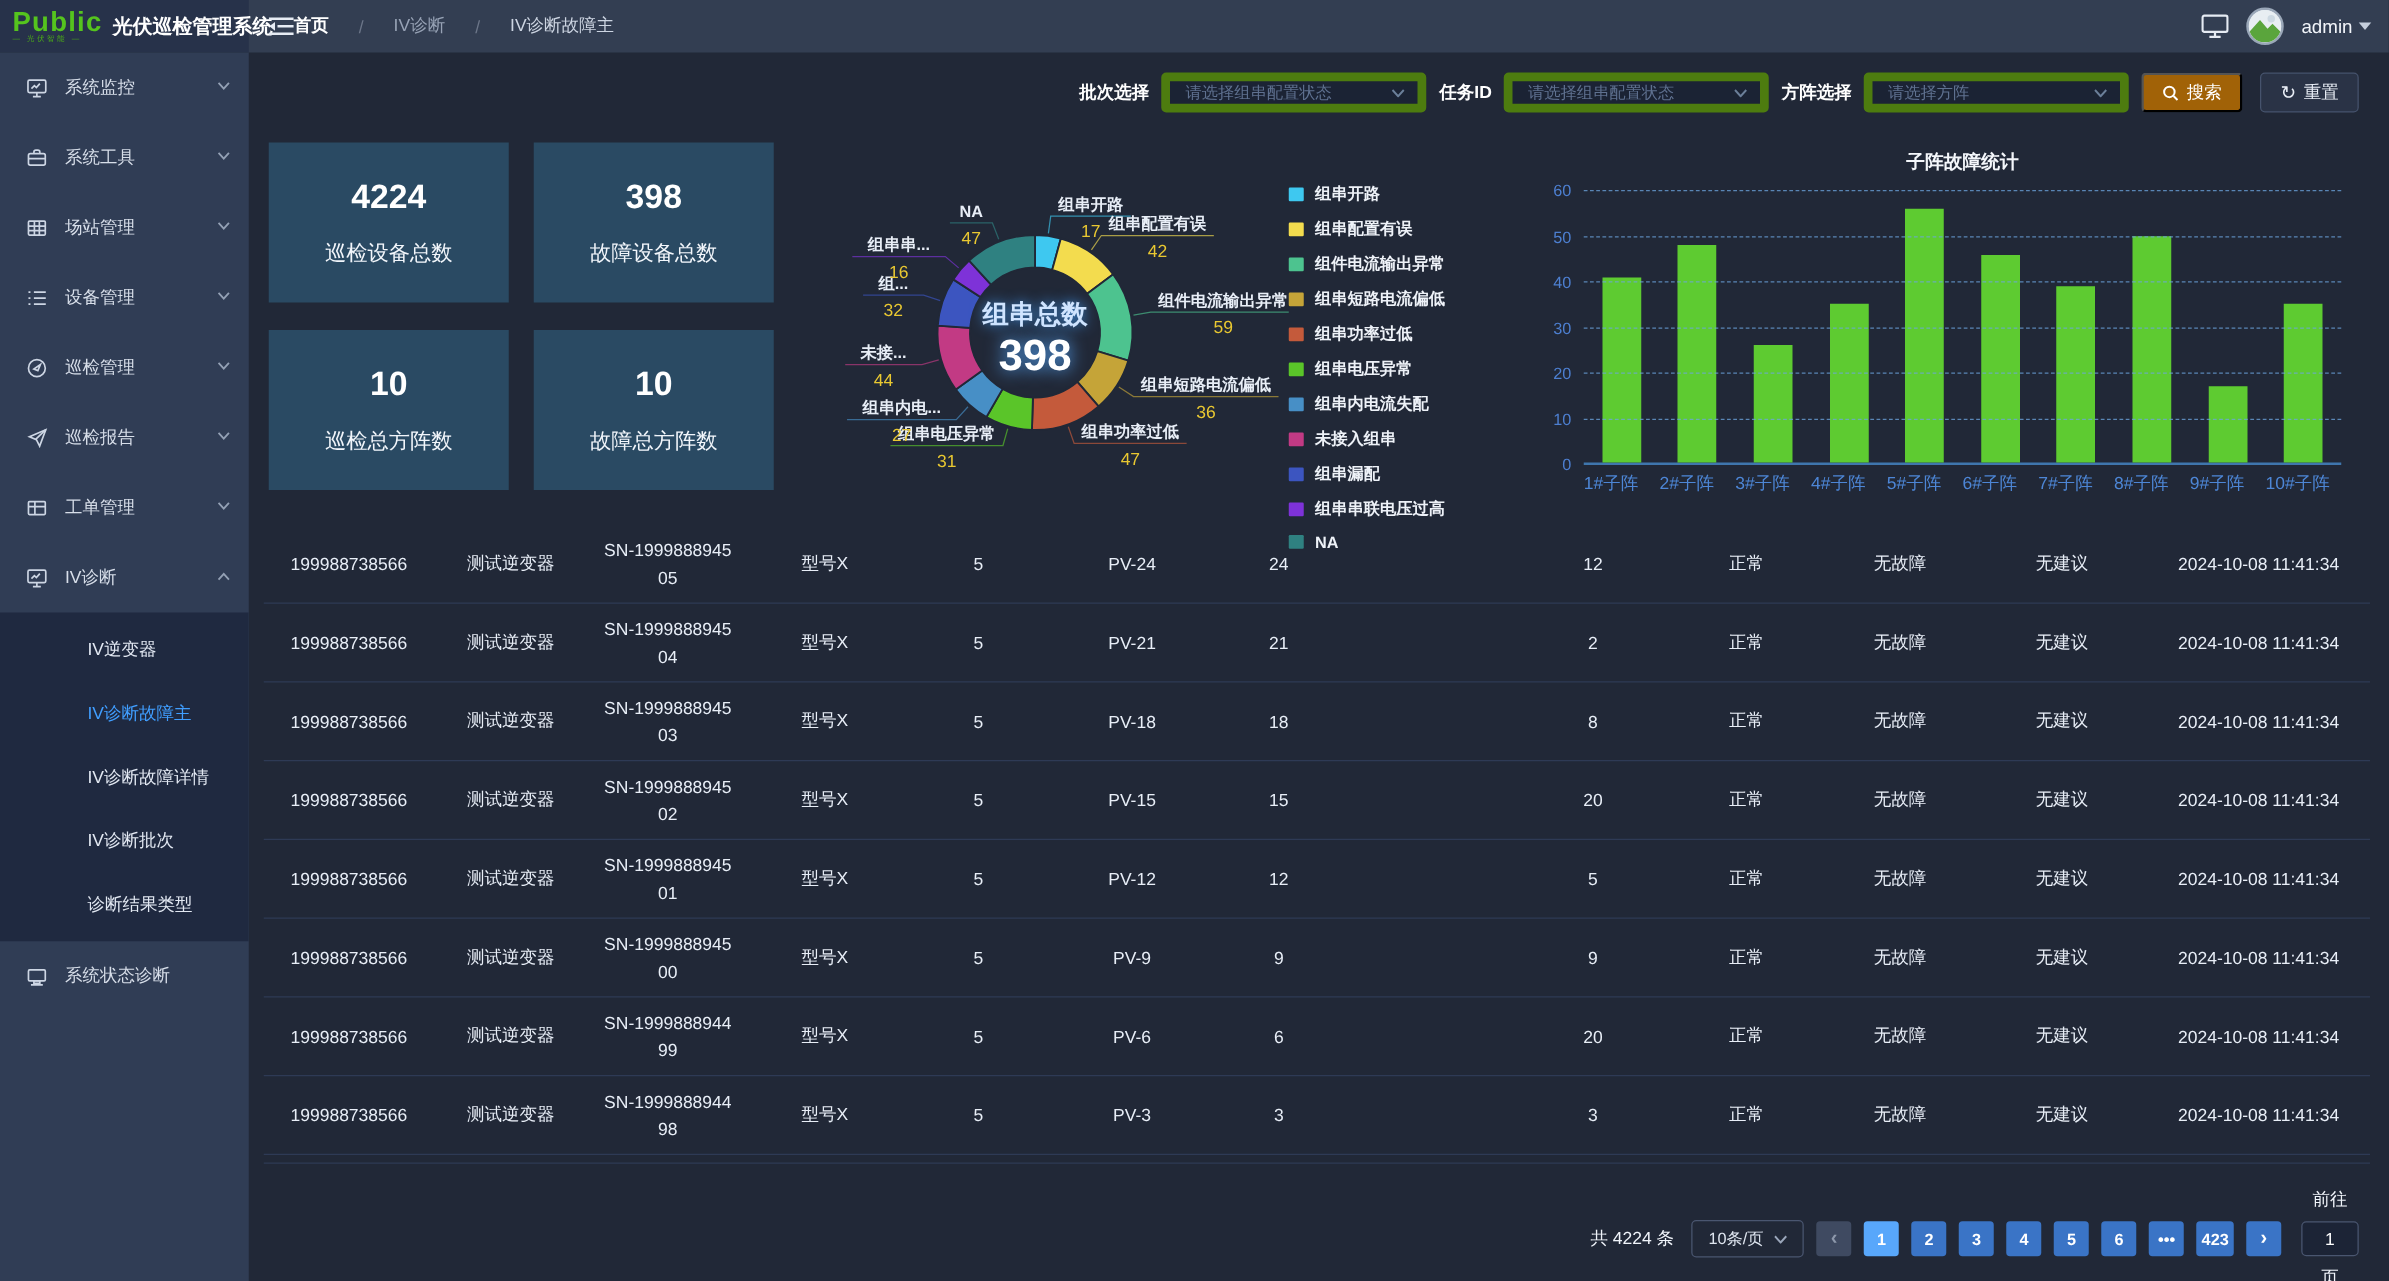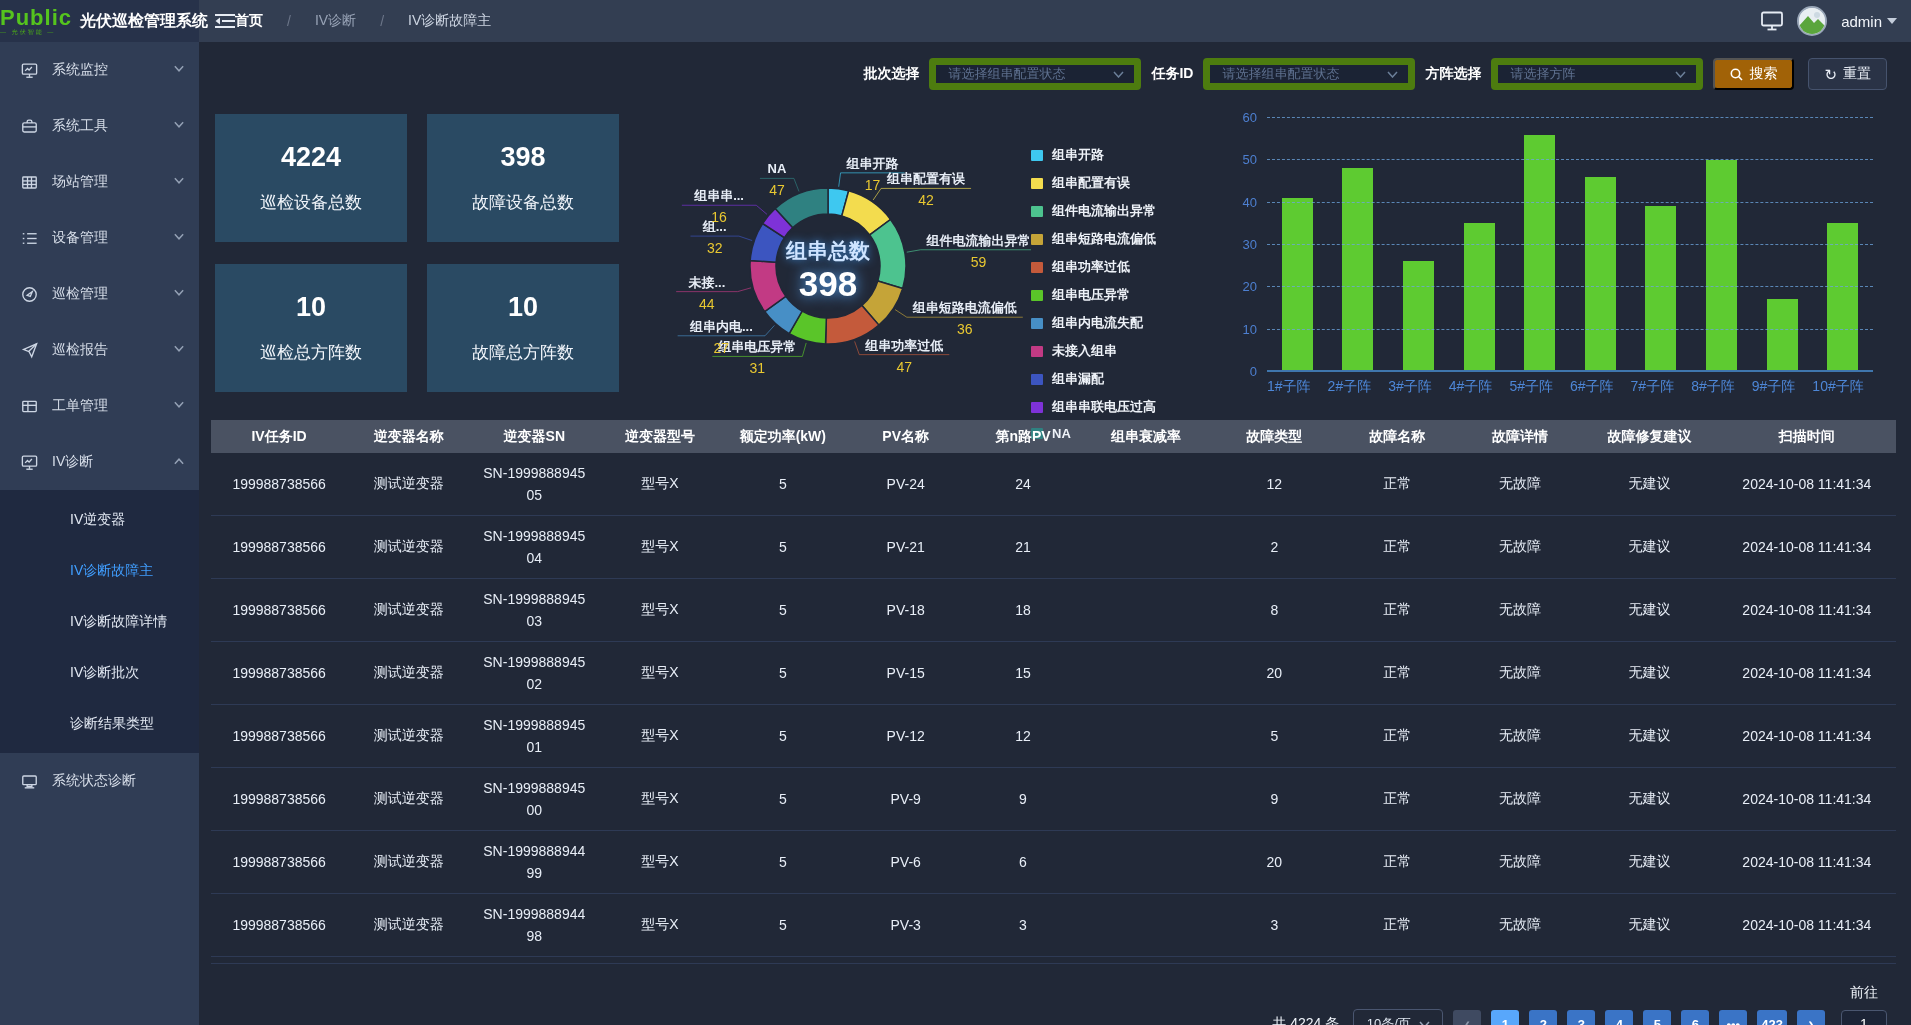--- a/index.html
+++ b/index.html
@@ -4,21 +4,21 @@
 <style>
   * { box-sizing: border-box; margin: 0; padding: 0; }
   html,body { width:1911px; height:1025px; }
   body {
     background:#212837; color:#fff;
     font-family:"Liberation Sans","DejaVu Sans",sans-serif;
     overflow:hidden; font-size:14px;
   }
   
   .topbar { position:absolute; top:0; left:0; right:0; height:42px; background:#333e52; display:flex; align-items:center; z-index:10; }
-  .logo-area { width:199px; height:42px; background:#27324a; display:flex; align-items:center; gap:8px; flex:none; }
+  .logo-area { width:199px; height:42px; background:#27324a; display:flex; align-items:center; padding-left:10px; gap:8px; flex:none; }
   .logo-mark { font-size:22px; font-weight:bold; color:#55c41e; letter-spacing:1px; line-height:1; position:relative; }
   .logo-mark small { display:block; font-size:6px; color:#4aa918; letter-spacing:2px; font-weight:normal; }
   .app-title { font-size:16px; font-weight:bold; color:#fff; white-space:nowrap; }
   .hamburger { margin-left:16px; cursor:pointer; display:flex; align-items:center; }
   .breadcrumb { display:flex; align-items:center; gap:24px; font-size:14px; }
   .breadcrumb .bc-home { color:#ffffff; font-weight:bold; }
   .breadcrumb .bc-sep { color:#6c7689; }
   .breadcrumb .bc-mid { color:#97a2b5; }
   .breadcrumb .bc-last { color:#cdd5e2; }
   .topbar-right { margin-left:auto; display:flex; align-items:center; gap:14px; padding-right:14px; }
@@ -440,20 +440,21 @@
         <div class="legend-item">
           <span class="legend-swatch" style="background: rgb(126, 50, 216);"></span>
           <span class="legend-label">组串串联电压过高</span>
         </div>
         <div class="legend-item">
           <span class="legend-swatch" style="background: rgb(47, 129, 129);"></span>
           <span class="legend-label">NA</span>
         </div>
       </div>
     <div class="barchart">
+      <div class="bar-title">子阵故障统计</div>
       <div class="bar-plot-wrap">
         <div class="bar-plot">
             <div class="bar-cell">
               <div class="bar" style="height: 68.3333%; background: rgb(94, 203, 49);"></div>
             </div>
             <div class="bar-cell">
               <div class="bar" style="height: 80%; background: rgb(94, 203, 49);"></div>
             </div>
             <div class="bar-cell">
               <div class="bar" style="height: 43.3333%; background: rgb(94, 203, 49);"></div>
@@ -503,35 +504,20 @@
           <span>6#子阵</span>
           <span>7#子阵</span>
           <span>8#子阵</span>
           <span>9#子阵</span>
           <span>10#子阵</span>
         </div>
     </div>
   </div>
 
   <div class="table-wrap">
-    <div class="t-header">
-        <div class="cell c0">IV任务ID</div>
-        <div class="cell c1">逆变器名称</div>
-        <div class="cell c2">逆变器SN</div>
-        <div class="cell c3">逆变器型号</div>
-        <div class="cell c4">额定功率(kW)</div>
-        <div class="cell c5">PV名称</div>
-        <div class="cell c6">第n路PV</div>
-        <div class="cell c7">组串衰减率</div>
-        <div class="cell c8">故障类型</div>
-        <div class="cell c9">故障名称</div>
-        <div class="cell c10">故障详情</div>
-        <div class="cell c11">故障修复建议</div>
-        <div class="cell c12">扫描时间</div>
-      </div>
     <div>
         <div class="t-row">
           <div class="cell c0">199988738566</div>
           <div class="cell c1">测试逆变器</div>
           <div class="cell c2 c-sn"><span class="inner">SN-199988894505</span></div>
           <div class="cell c3">型号X</div>
           <div class="cell c4">5</div>
           <div class="cell c5">PV-24</div>
           <div class="cell c6">24</div>
           <div class="cell c7"></div>

